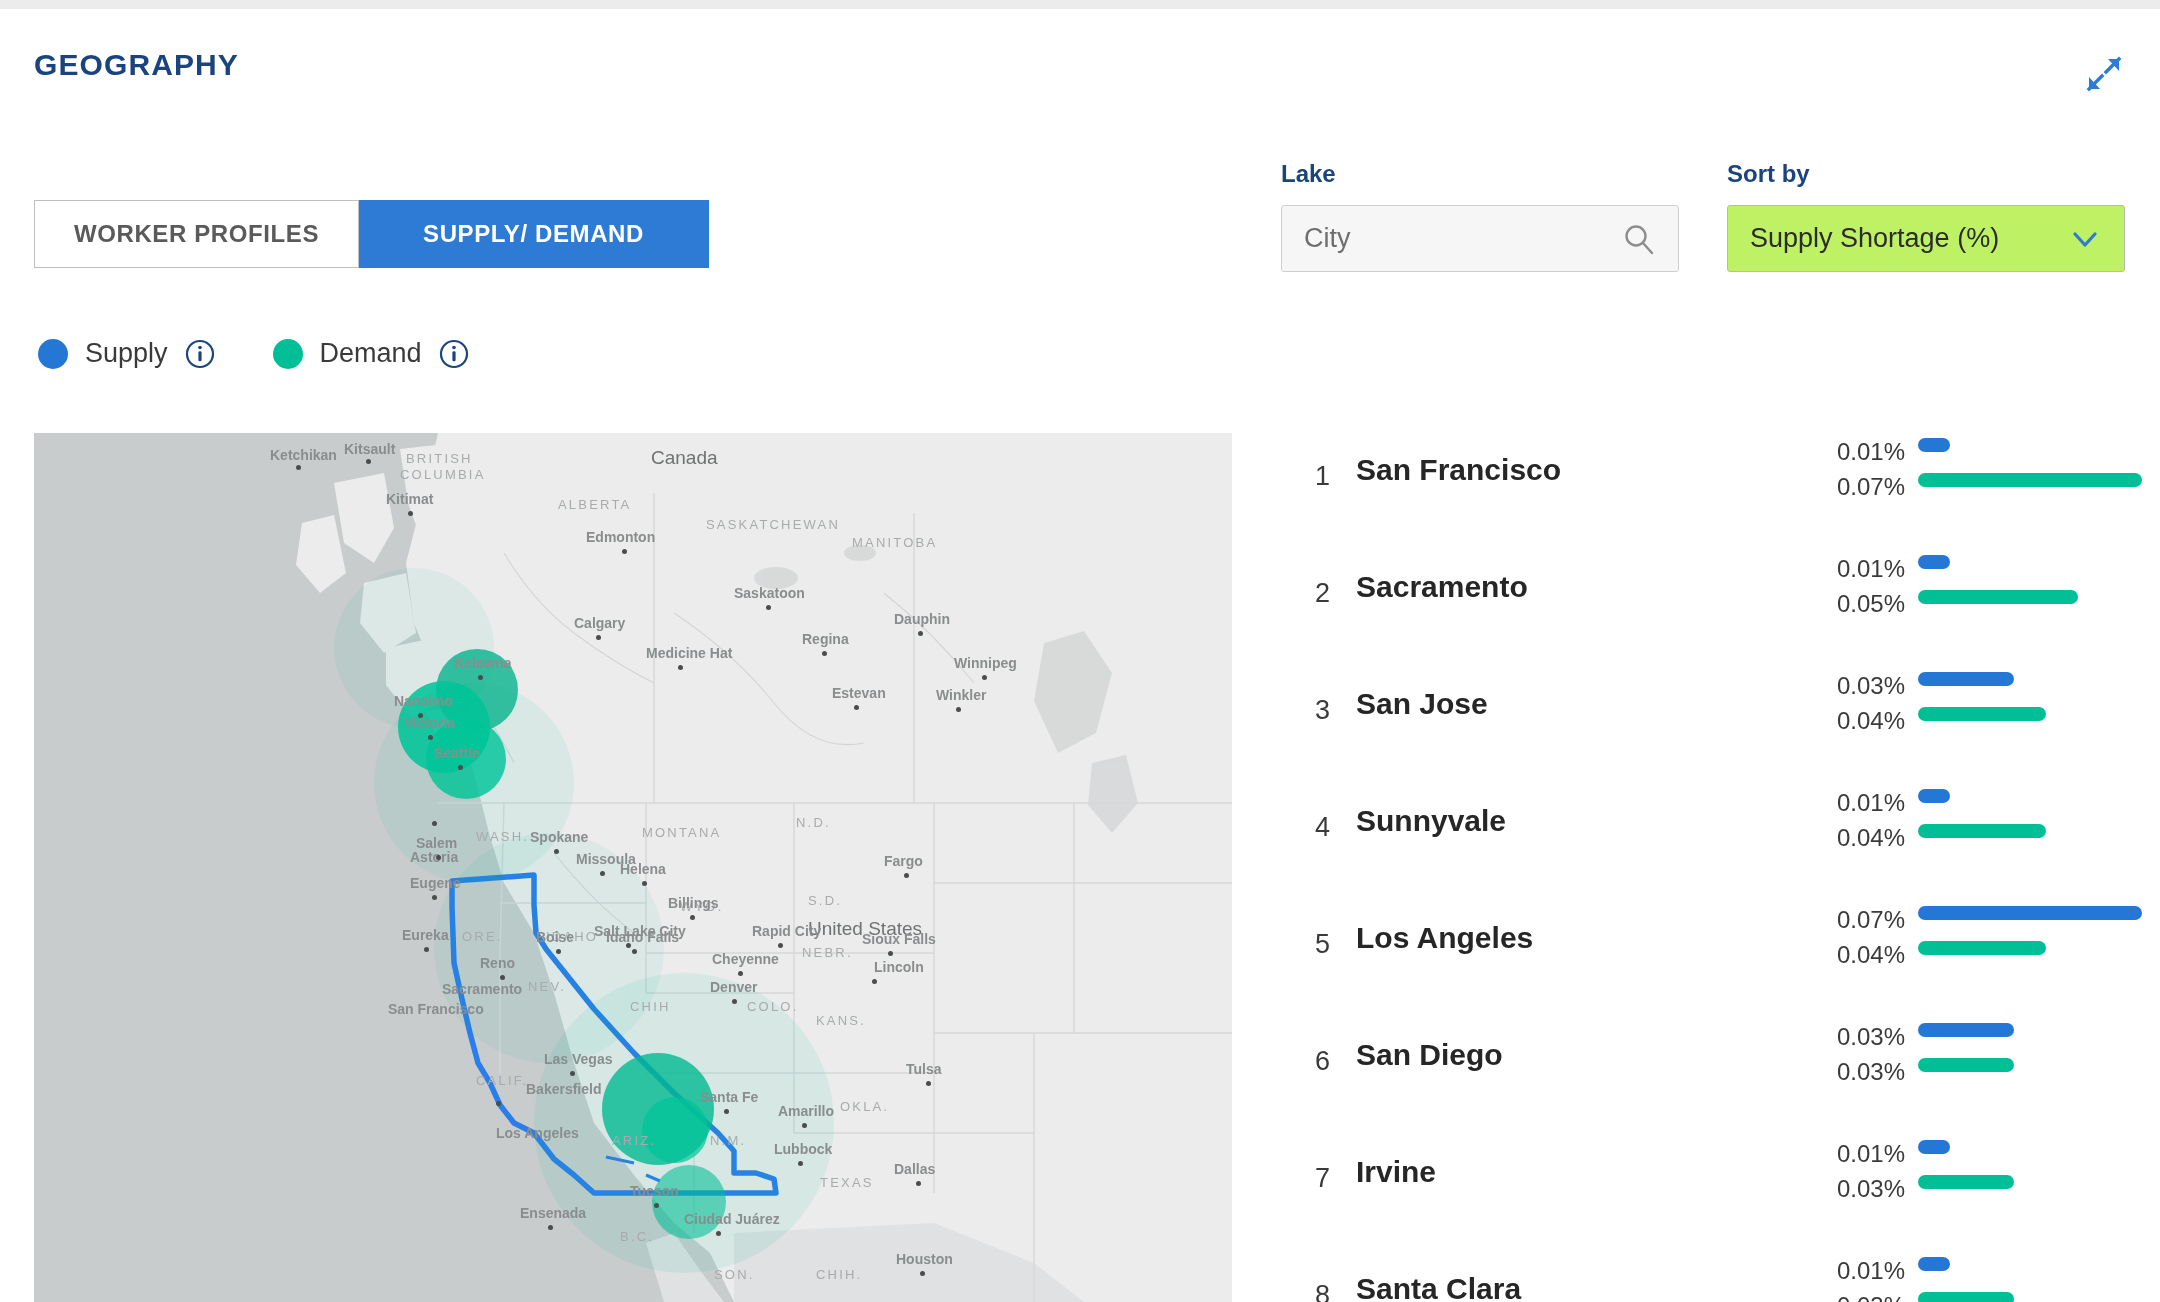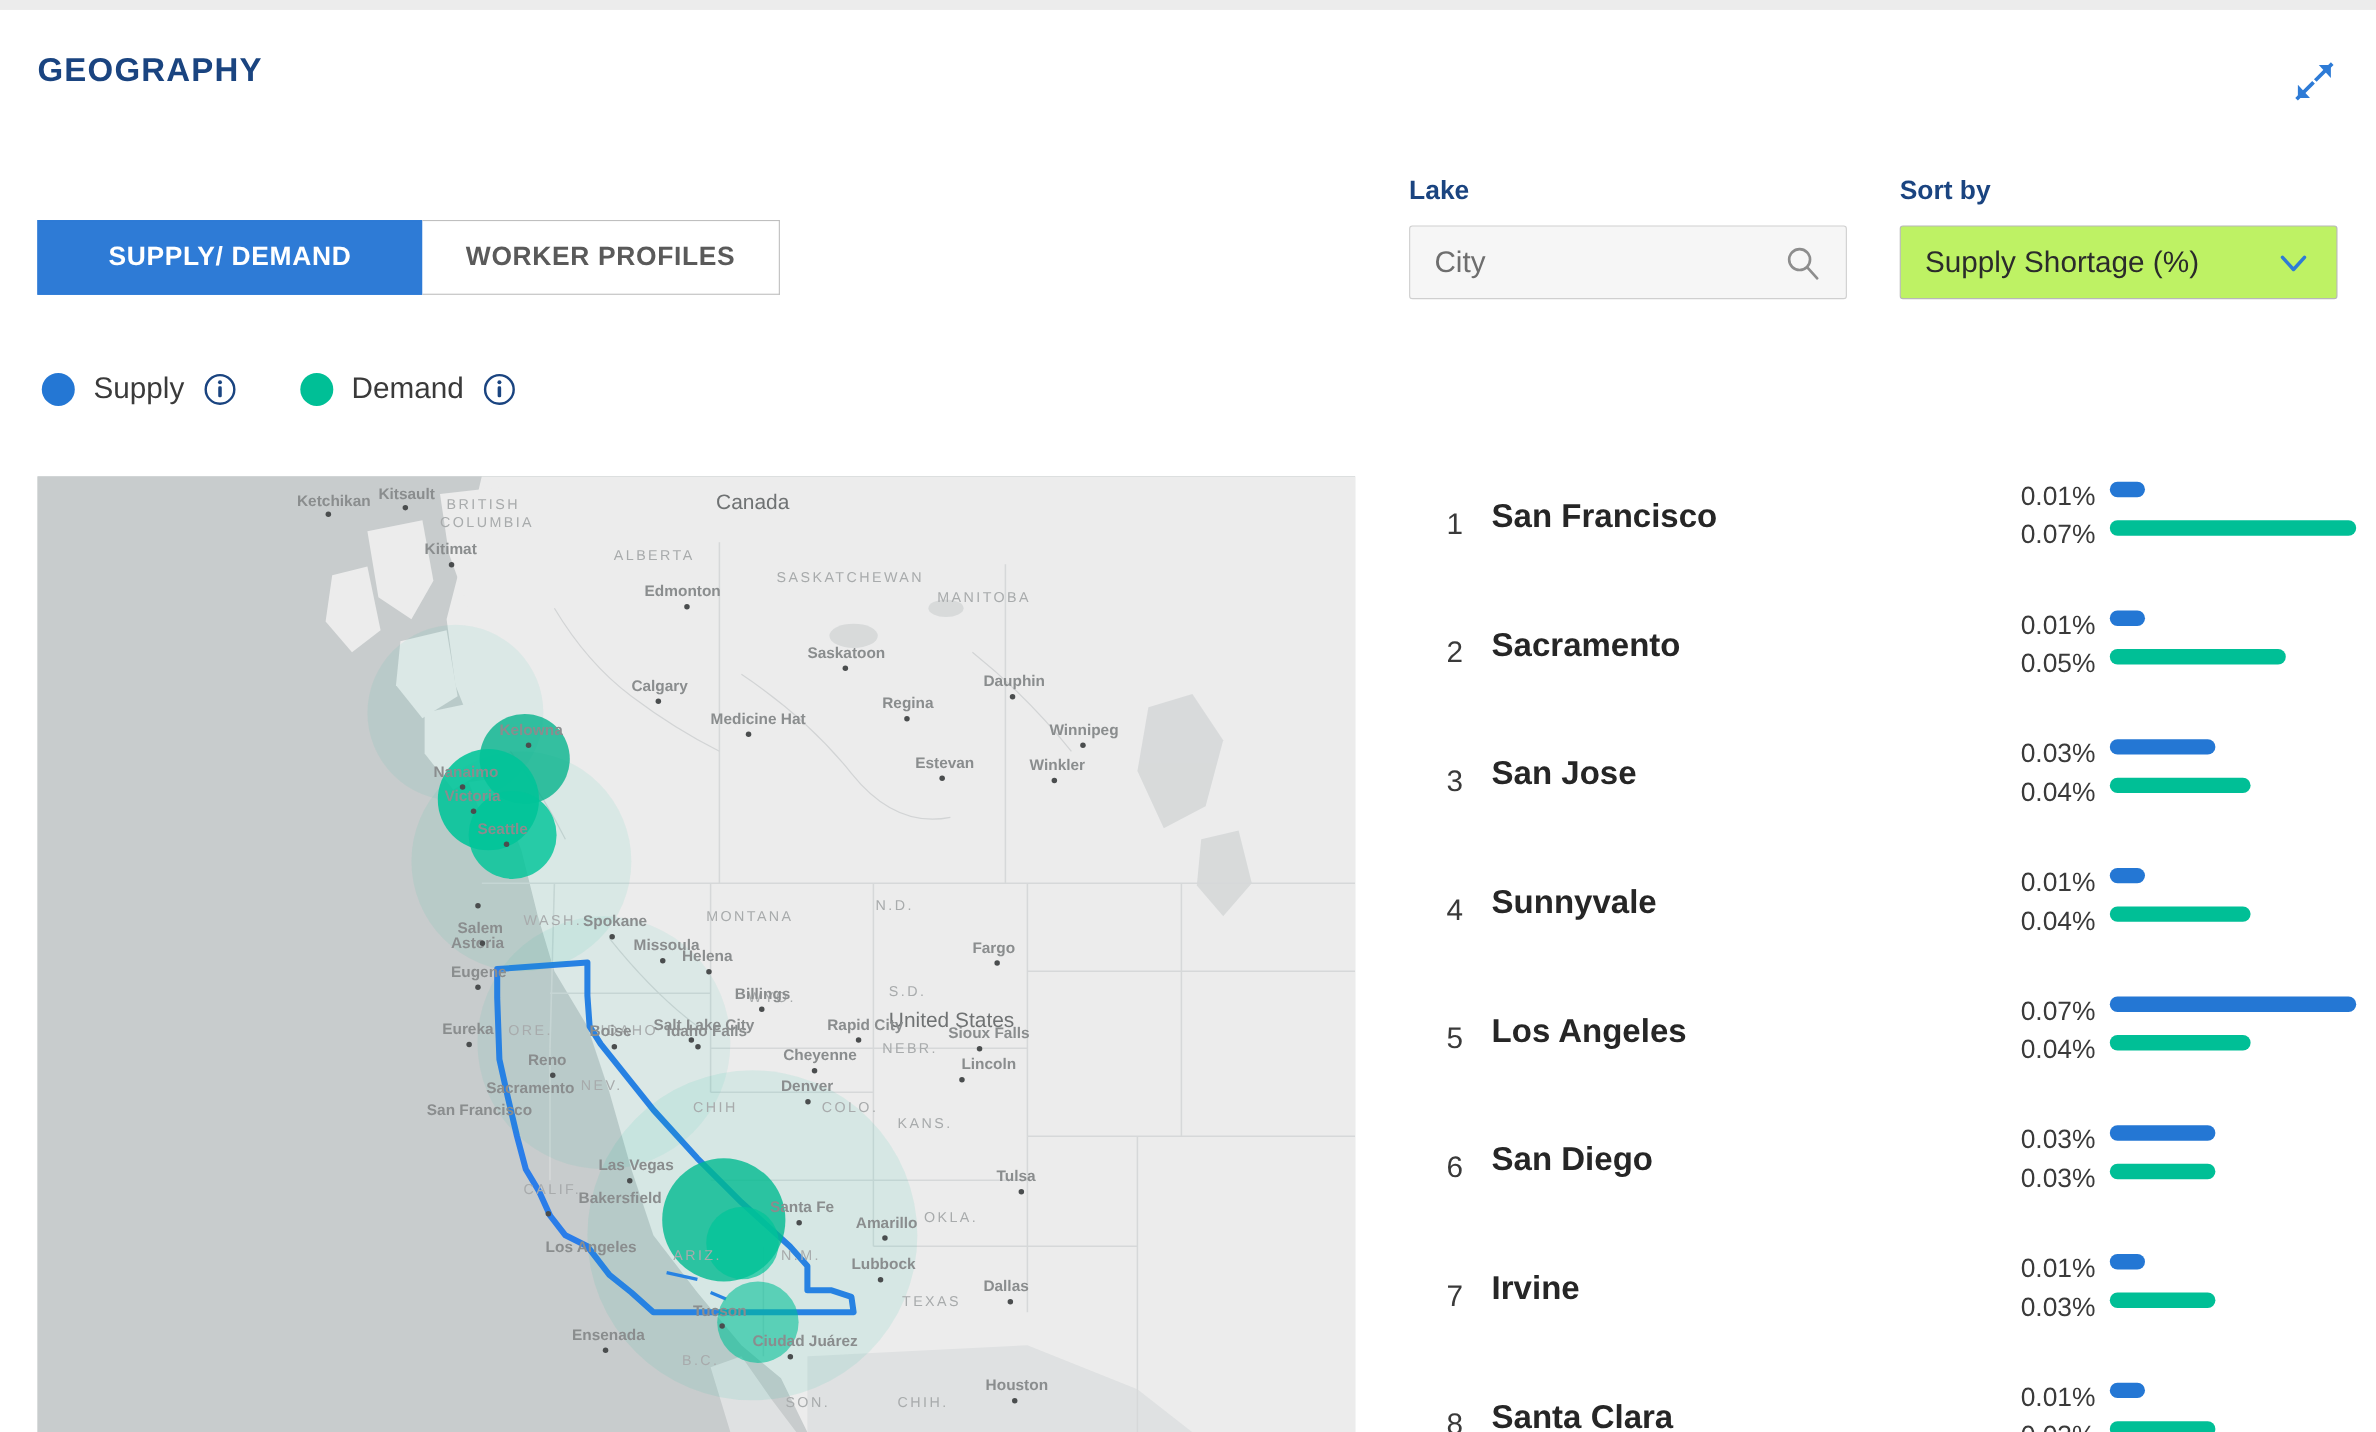--- a/index.html
+++ b/index.html
@@ -120,22 +120,22 @@
       <g stroke="#2e7bd6" stroke-width="3.4" stroke-linecap="square" fill="none">
         <line x1="24" y1="20" x2="37" y2="7"></line>
         <line x1="20" y1="24" x2="7" y2="37"></line>
       </g>
       <polygon points="37,7 37,19 26,7" fill="#2e7bd6"></polygon>
       <polygon points="7,37 7,25 18,37" fill="#2e7bd6"></polygon>
     </svg>
   </div>
 
   <div class="tabs">
+    <div class="tab tab-1">WORKER PROFILES</div>
     <div class="tab tab-0 active">SUPPLY/ DEMAND</div>
-    <div class="tab tab-1">WORKER PROFILES</div>
   </div>
 
   <div class="legend">
     <div class="legend-item">
       <span class="legend-dot" style="background:#2477d4"></span>
       <span class="legend-label">Supply</span>
       <span class="info-icon">
         <svg width="30" height="30" viewBox="0 0 30 30">
           <circle cx="15" cy="15" r="13" fill="none" stroke="#1a4480" stroke-width="2.2"></circle>
           <circle cx="15" cy="8.5" r="1.8" fill="#1a4480"></circle>

